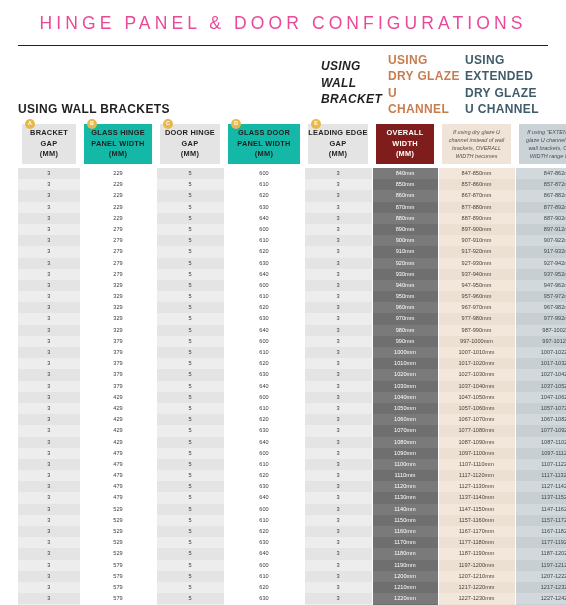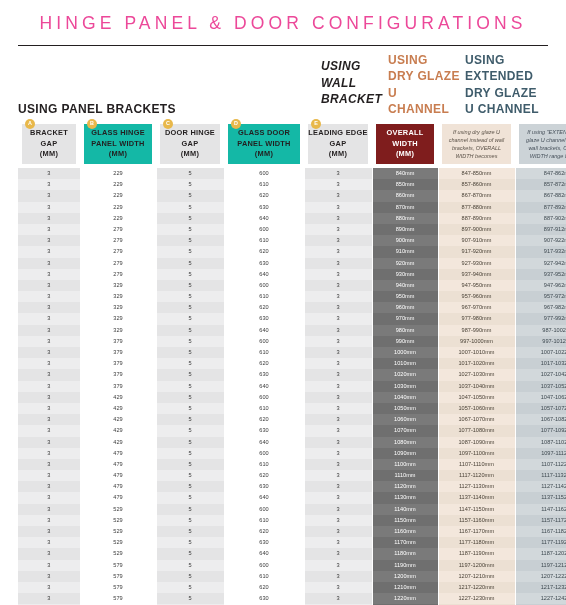--- a/index.html
+++ b/index.html
@@ -111,21 +111,21 @@
 </style>
 </head>
 <body>
 
 <div class="page">
 
   <div class="title">HINGE PANEL &amp; DOOR CONFIGURATIONS</div>
   <div class="title-rule"></div>
 
   <div class="groupband">
-    <div class="gb gb-wallbrackets">USING PANEL BRACKETS</div>
+    <div class="gb gb-wallbrackets">USING WALL BRACKETS</div>
     <div class="gb gb-wallbracket">USING WALL BRACKET</div>
     <div class="gb gb-dry">USING<br>DRY GLAZE<br>U CHANNEL</div>
     <div class="gb gb-ext">USING<br>EXTENDED<br>DRY GLAZE<br>U CHANNEL</div>
   </div>
 
   <div class="tablewrap">
     <table>
       <colgroup>
         <col class="c-a">
           <col class="c-b">

